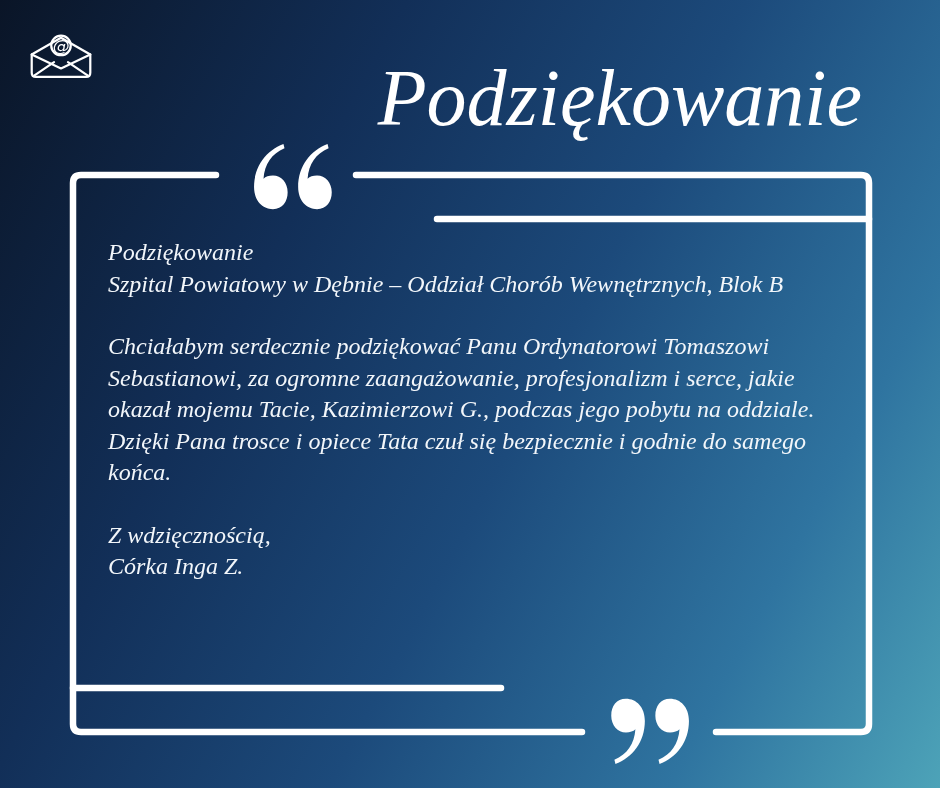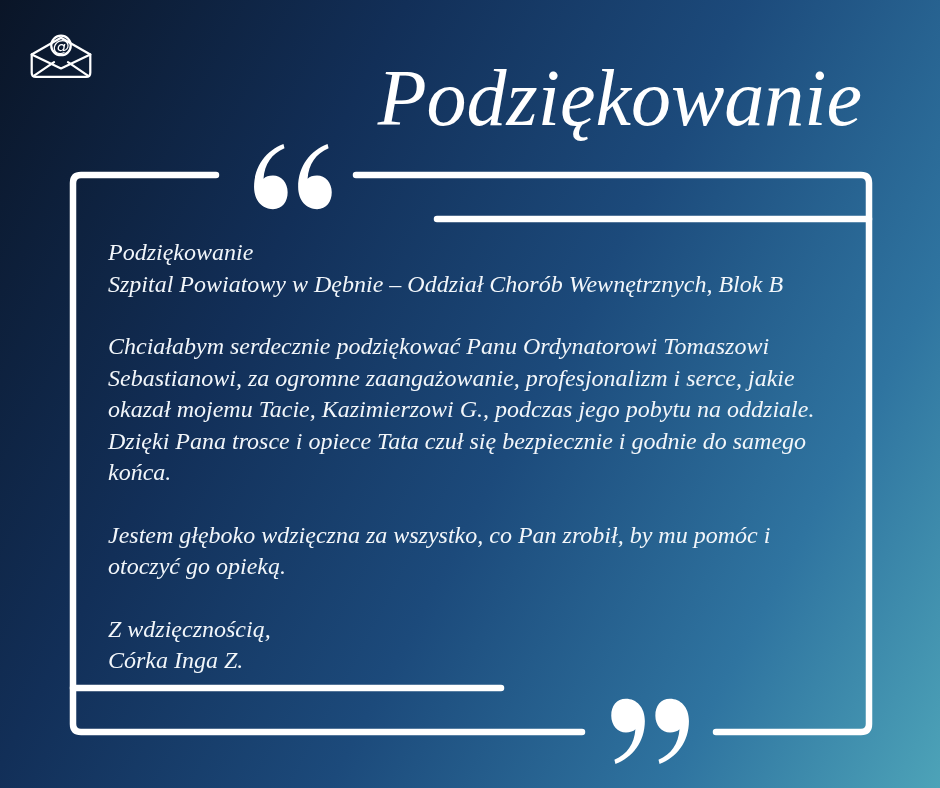--- a/index.html
+++ b/index.html
@@ -90,19 +90,17 @@
   </svg>
 
   <div class="letter">
     <p>Podziękowanie
 Szpital Powiatowy w Dębnie – Oddział Chorób Wewnętrznych, Blok B</p>
     <p>Chciałabym serdecznie podziękować Panu Ordynatorowi Tomaszowi
 Sebastianowi, za ogromne zaangażowanie, profesjonalizm i serce, jakie
 okazał mojemu Tacie, Kazimierzowi G., podczas jego pobytu na oddziale.
 Dzięki Pana trosce i opiece Tata czuł się bezpiecznie i godnie do samego
 końca.</p>
-    <p>Jestem głęboko wdzięczna za wszystko, co Pan zrobił, by mu pomóc i
-otoczyć go opieką.</p>
     <p>Z wdzięcznością,
 Córka Inga Z.</p>
   </div>
 
 </div>
 
 </body></html>

